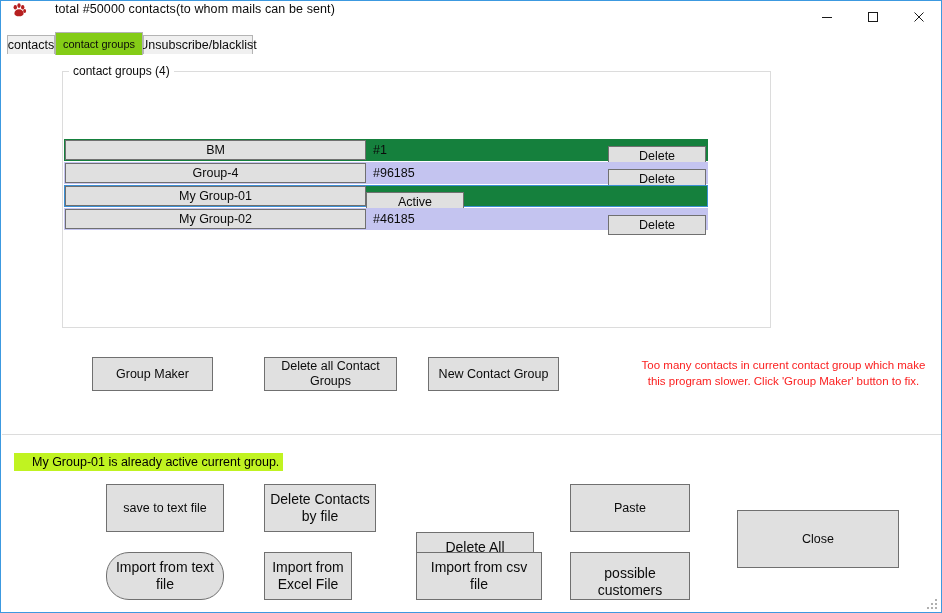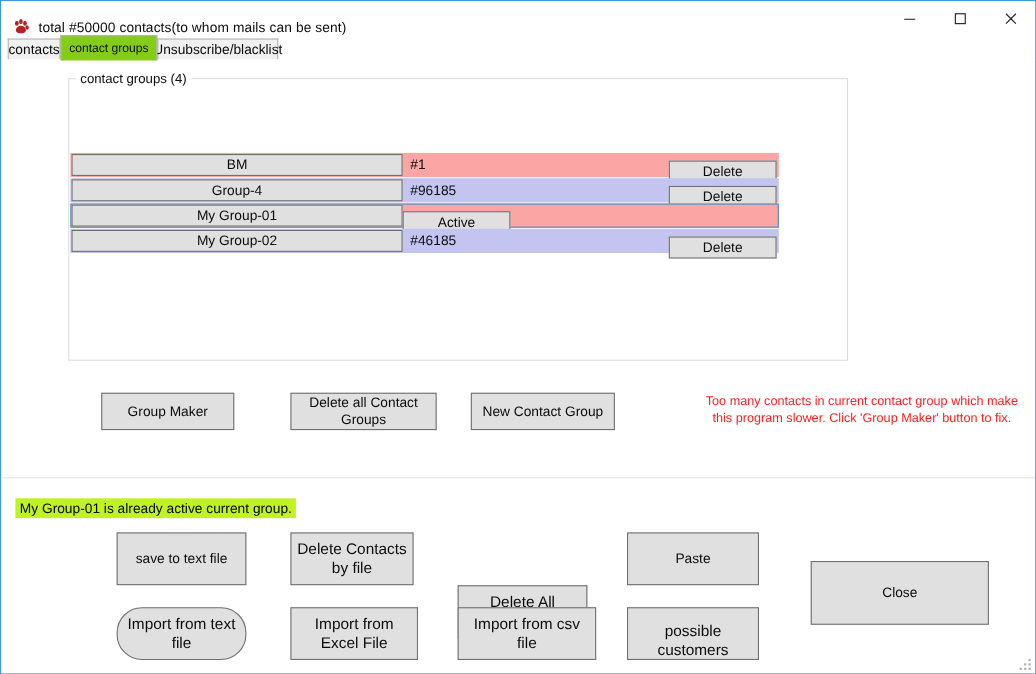--- a/index.html
+++ b/index.html
@@ -23,21 +23,22 @@
     overflow: hidden;
   }
 
   
   .titlebar {
     position: absolute;
     left: 1px; top: 1px;
     width: 940px; height: 30px;
     background: #ffffff;
     display: flex;
-    align-items: flex-end;
+    align-items: flex-start;
+    gap: 20px;
   }
   .app-icon {
     width: 16px; height: 16px;
     margin-left: 9px; margin-right: 8px;
     flex: none;
     display: block;
   }
   .title-text {
     font-size: 12.5px;
     color: #0b0b0b;
@@ -127,21 +128,21 @@
   .rows {
     position: absolute;
     left: 62px; top: 84px;
     width: 644px;
   }
   .grow {
     position: relative;
     box-sizing: border-box;
     height: 22px;
     margin-bottom: 0px;
-    background: #fca5a5;
+    background: #15803d;
     display: flex;
     align-items: center;
   }
   .grow.alt { background: #c4c4f0; }
   .grow.selected {
     border: 1px solid #3c8fd4;
   }
   .grow-gap { height: 1px; }
   .gname {
     box-sizing: border-box;
@@ -228,31 +229,31 @@
     left: 1px; top: 434px;
     width: 940px; height: 178px;
     background: #ffffff;
   }
   .status {
     position: absolute;
     left: 12px; top: 18px;
     background: #c0f321;
     color: #000000;
     font-size: 12.5px;
-    padding: 2px 4px 2px 4px;
+    padding: 2px 4px 2px 18px;
     white-space: nowrap;
   }
 
   #btn-save-text      { left: 104px; top: 49px;  width: 118px; height: 48px; }
   #btn-del-by-file    { left: 262px; top: 49px;  width: 112px; height: 48px; font-size: 14px; }
   #btn-del-all        { left: 414px; top: 49px;  width: 118px; height: 48px; font-size: 14px; margin-top: 48px; }
   #btn-paste          { left: 568px; top: 49px;  width: 120px; height: 48px; }
   #btn-close          { left: 735px; top: 75px;  width: 162px; height: 58px; }
   #btn-import-text    { left: 104px; top: 117px; width: 118px; height: 48px; font-size: 14px; border-radius: 23px; }
-  #btn-import-excel   { left: 262px; top: 117px; width: 116px; height: 48px; font-size: 14px; }
+  #btn-import-excel   { left: 262px; top: 117px; width: 88px; height: 48px; font-size: 14px; }
   #btn-import-csv     { left: 414px; top: 117px; width: 126px; height: 48px; font-size: 14px; }
   #btn-possible-cust  {
     left: 568px; top: 117px; width: 120px; height: 48px;
     font-size: 14px;
     align-items: flex-start;
     padding-top: 12px;
   }
 
   .grip {
     position: absolute;

